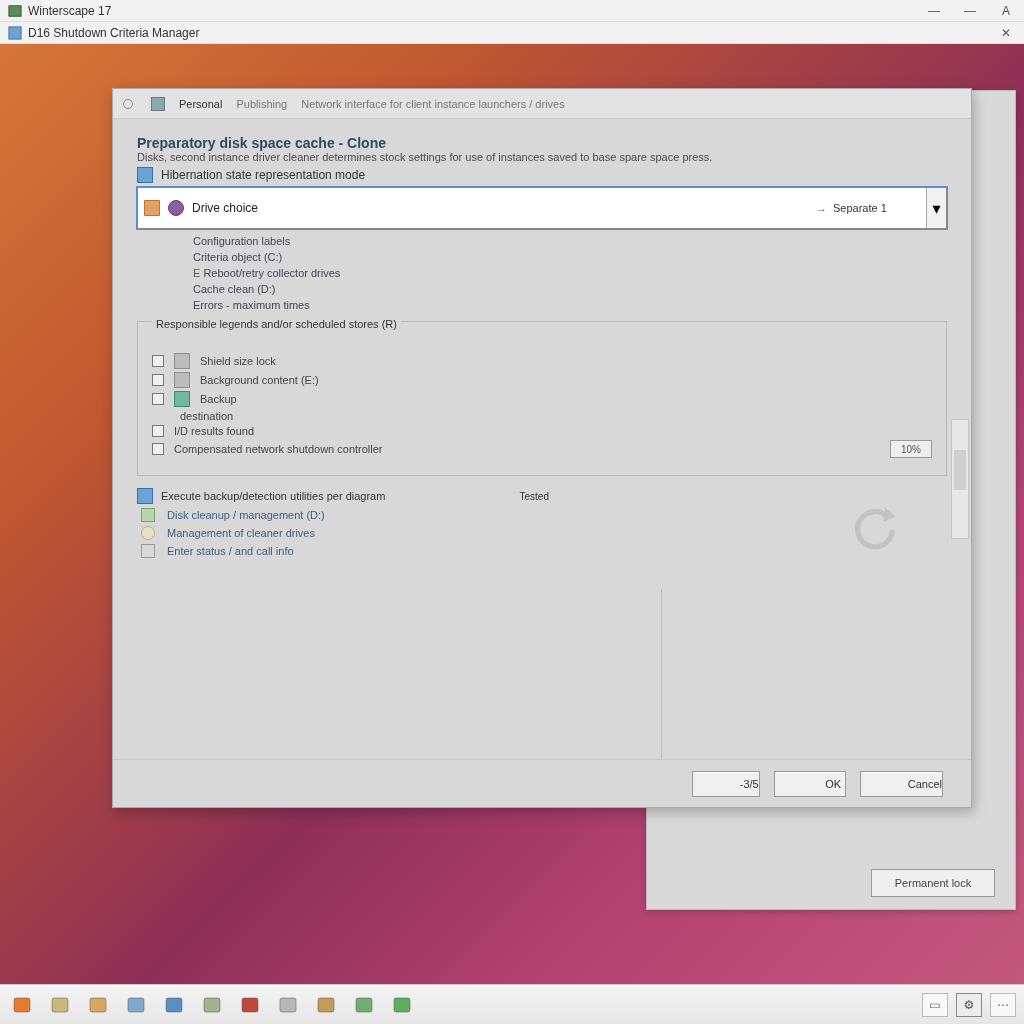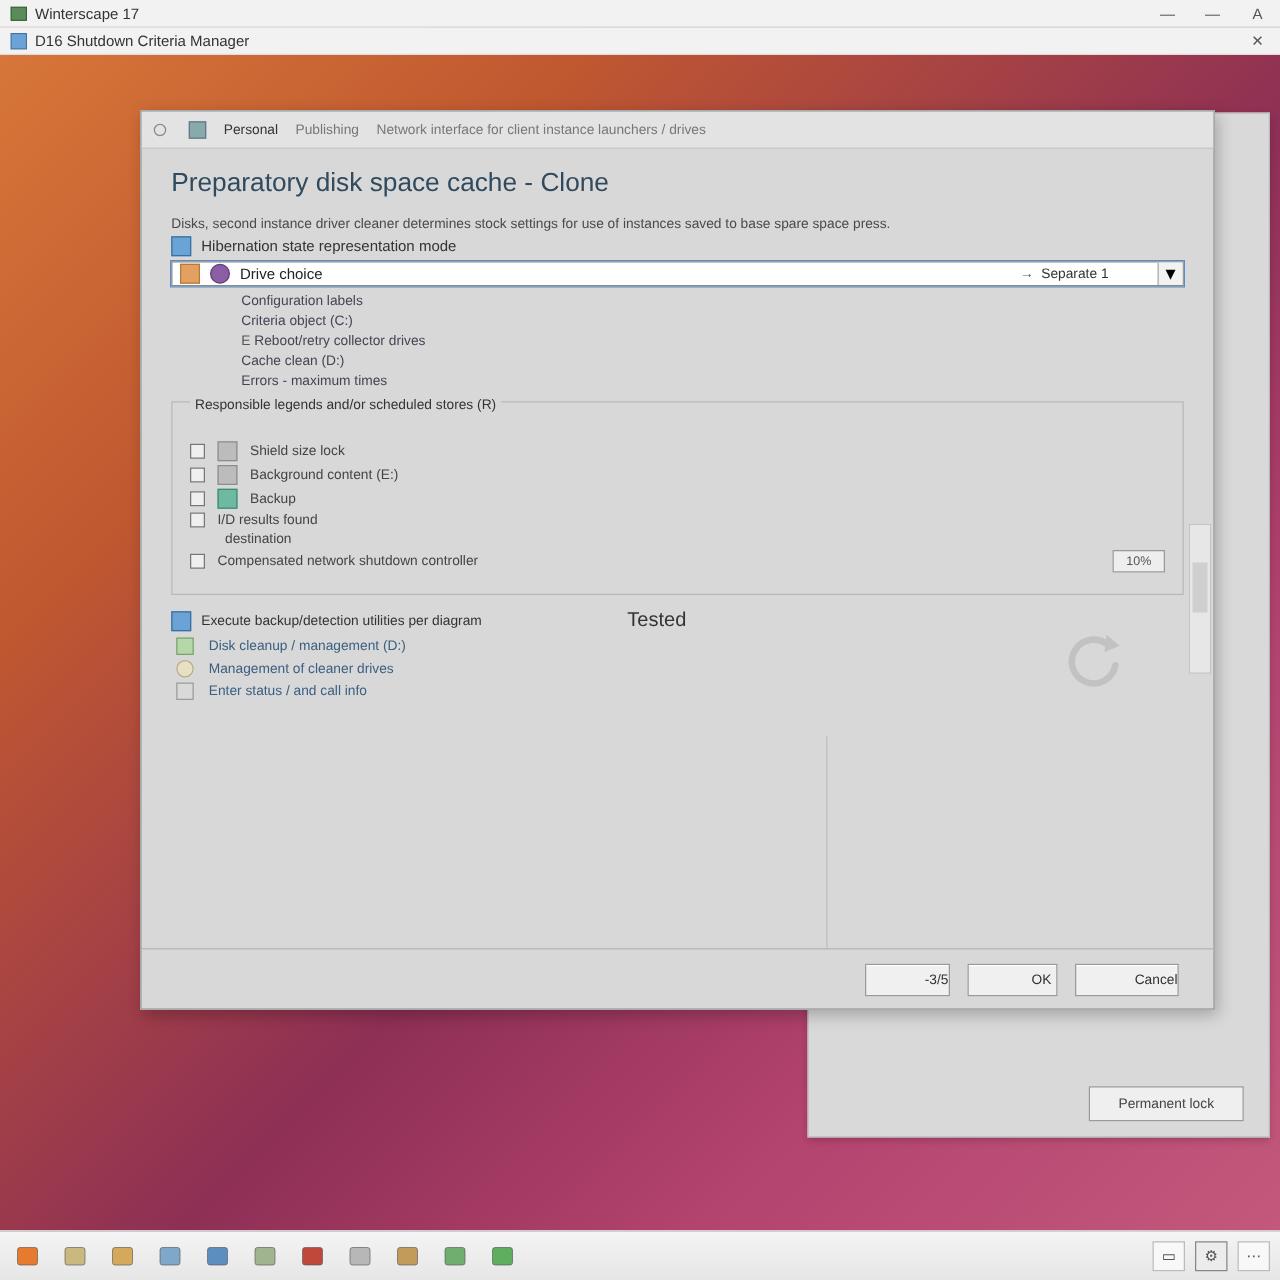--- a/index.html
+++ b/index.html
@@ -47,21 +47,21 @@
     width: 124px; height: 28px;
     background: #efefef; border: 1px solid #9a9a9a;
     font-size: 11px; color: #444;
   }
 
   
   .dialog {
     position: absolute;
     top: 44px; left: 112px;
     width: 860px; height: 720px;
-    background: #0f172a;
+    background: #0ea5e9;
     border: 1px solid #aaa;
     box-shadow: 2px 4px 12px rgba(0,0,0,0.25);
     display: flex; flex-direction: column;
   }
   .dialog-header {
     height: 30px;
     background: #e3e3e3;
     border-bottom: 1px solid #c9c9c9;
     display: flex; align-items: center;
     padding: 0 10px;
@@ -74,42 +74,42 @@
   .dialog-header .tab.active { color:#333; font-weight:500; }
 
   .dialog-body {
     flex: 1;
     padding: 16px 24px 12px 24px;
     position: relative;
     background: #d8d8d8;
     overflow: hidden;
   }
 
-  .page-title { font-size: 21px; color: #314a5e; margin-bottom: 14px; font-weight: 400; }
+  .page-title { font-size: 14px; color: #314a5e; font-weight: 700; }
   .desc { font-size: 11px; color: #4a4a4a; margin-bottom: 0; filter: blur(0.2px);}
 
   .section-row {
     display: flex; align-items: center; gap: 8px;
     font-size: 12px; color: #333; margin: 4px 0;
   }
   .sq-icon {
     width: 16px; height: 16px;
     background: #6aa3d6; border: 1px solid #3d6f9e;
     display: inline-block;
   }
   .sq-icon.orange { background:#e2a160; border-color:#b47a3c; }
   .sq-icon.purple { background:#8a5fa6; border-color:#5f3f78; border-radius:50%; }
   .sq-icon.gray   { background:#bcbcbc; border-color:#8d8d8d; }
   .sq-icon.teal   { background:#6fb9a3; border-color:#3f8a72; }
 
   
   .combo-row {
     display:flex; align-items:center;
     background:#fff; border:1px solid #888;
-    height: 20px; margin: 2px 0 6px 0;
+    height: 42px; margin: 2px 0 6px 0;
     box-shadow: 0 0 0 1px #5a8cc7;
   }
   .combo-row .left {
     flex:1; display:flex; align-items:center; gap:8px; padding:0 6px;
     font-size:12px; color:#222;
   }
   .combo-row .mid {
     width:110px; display:flex; align-items:center; gap:6px;
     font-size:11px; color:#333;
   }
@@ -155,21 +155,21 @@
     width:56px;height:56px; opacity:0.22;
   }
 
   .see-also {
     margin-top: 12px;
   }
   .see-also .hdr {
     display:flex; align-items:center; gap:8px; font-size:11px; color:#333;
     filter: blur(0.25px);
   }
-  .see-also .hdr .val { margin-left:auto; color:#333; font-size:16px; padding-right:18px;}
+  .see-also .hdr .val { margin-left:auto; color:#333; font-size:10px; padding-right:18px;}
   .link-row {
     display:flex; align-items:center; gap:12px; font-size:11px;
     color:#3a5f82; margin:4px 0 0 4px; filter: blur(0.35px);
   }
   .link-row .li-icon { width:14px;height:14px;border:1px solid #9a9a9a;background:#d9d9d9;}
   .link-row.green .li-icon { background:#b6d7a8; border-color:#7ba46a;}
   .link-row.orb .li-icon { background:#e7e0c7; border-color:#b6ad86; border-radius:50%;}
 
   
   .vscroll {
@@ -310,26 +310,26 @@
         <div class="gb-row">
             <span class="chk"></span>
             <span class="sq-icon gray"></span>
             <span class="grow">Background content (E:)</span>
           </div>
         <div class="gb-row">
             <span class="chk"></span>
             <span class="sq-icon teal"></span>
             <span class="grow">Backup</span>
           </div>
+        <div class="gb-row" style="margin-left:28px;">
+            <span class="grow">destination</span>
+          </div>
         <div class="gb-row">
             <span class="chk"></span>
             <span class="grow">I/D results found</span>
-          </div>
-        <div class="gb-row" style="margin-left:28px;">
-            <span class="grow">destination</span>
           </div>
         <div class="gb-row">
             <span class="chk"></span>
             <span class="grow">Compensated network shutdown controller</span>
             <span class="pct">10%</span>
           </div>
       </div>
 
       <svg class="decor-arrow" viewBox="0 0 64 64">
         <path d="M48 20a20 20 0 1 0 6 18" fill="none" stroke="#777" stroke-width="6" stroke-linecap="round"></path>

